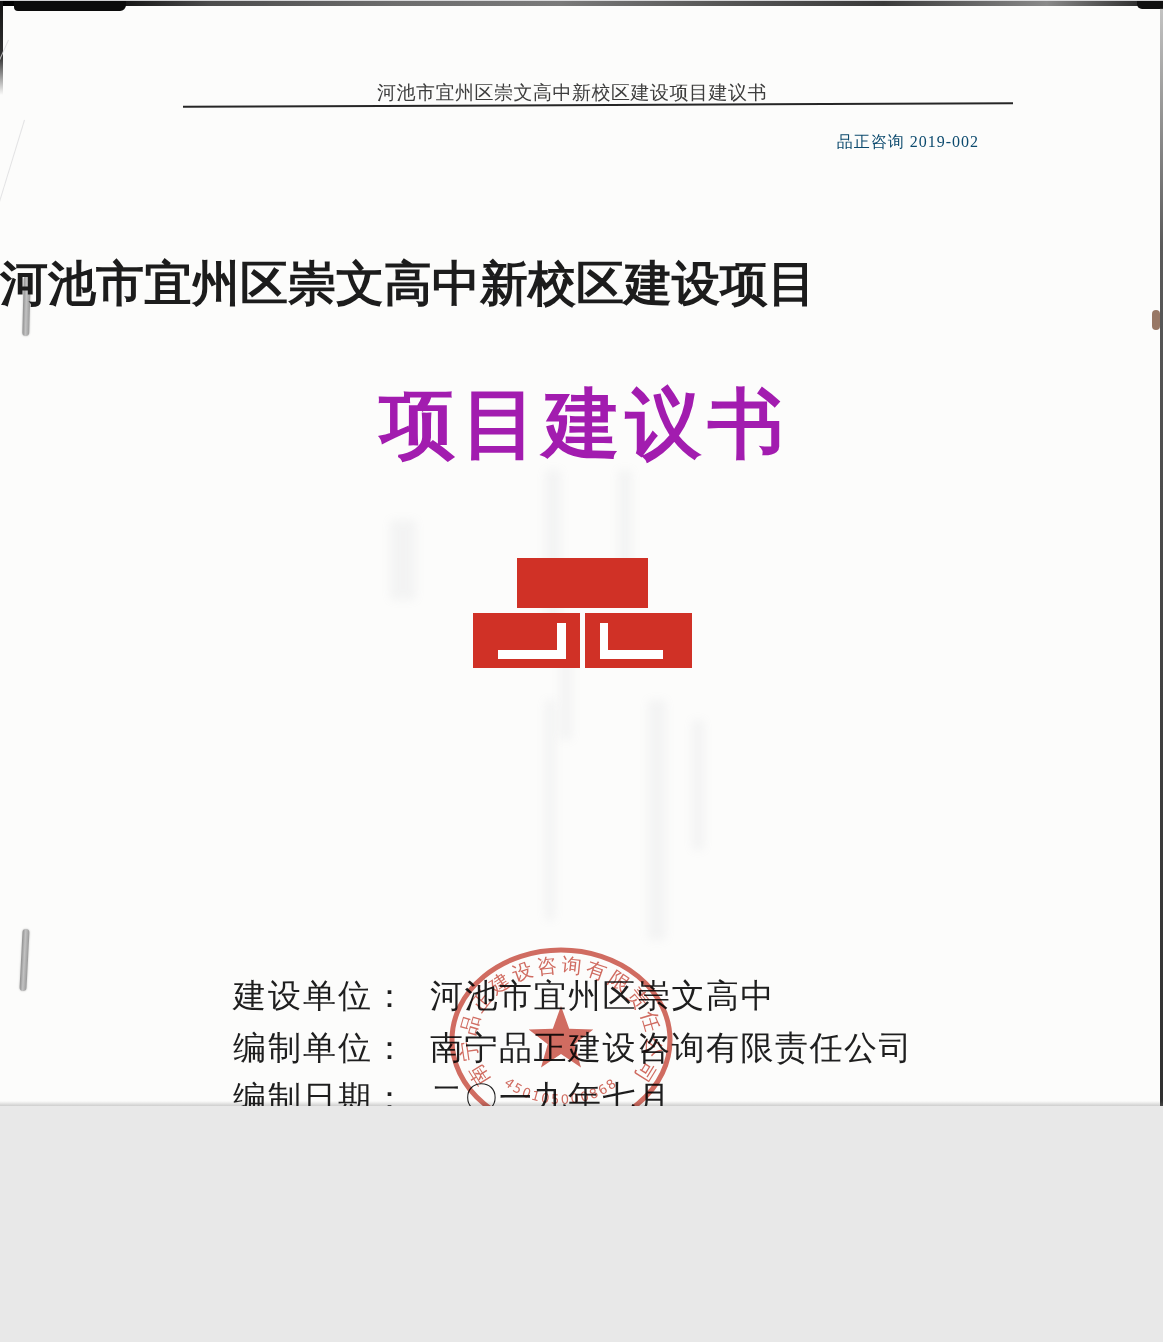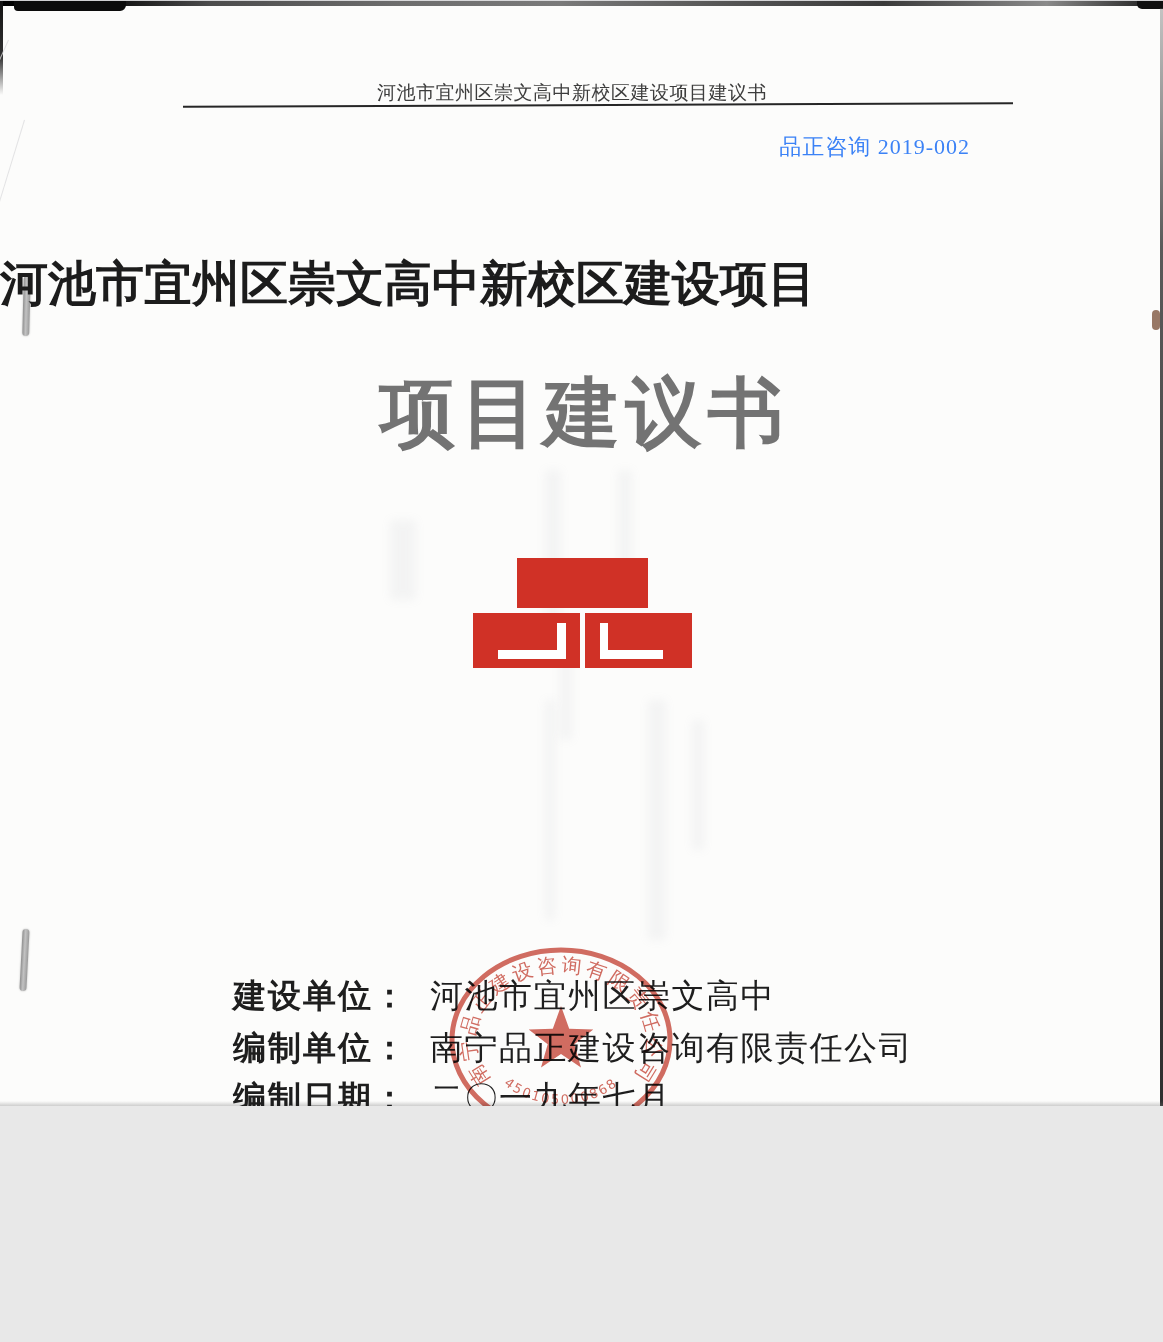--- a/index.html
+++ b/index.html
@@ -25,40 +25,40 @@
   .staple-1{left:23px;top:276px;height:60px;transform:rotate(1.5deg);}
   .staple-2{left:21px;top:929px;height:62px;transform:rotate(3deg);}
   .crease{position:absolute;background:#dcdcde;opacity:.8;}
   .crease-a{left:8px;top:40px;width:1px;height:150px;transform:rotate(24deg);transform-origin:top;}
   .crease-b{left:24px;top:120px;width:1px;height:210px;transform:rotate(17deg);transform-origin:top;}
   .crease-h{left:0;top:810px;width:1163px;height:1px;background:#e4e4e7;opacity:.9;}
   .ghost{position:absolute;background:#a7abb4;filter:blur(5px);opacity:.10;}
   
   .header-title{position:absolute;left:377px;top:80px;font-size:19px;color:#3d3d3d;letter-spacing:.5px;white-space:nowrap;}
   .header-rule{position:absolute;left:183px;top:104px;width:830px;height:2px;background:#262626;transform:rotate(-.25deg);}
-  .doc-number{position:absolute;right:193px;top:132px;font-size:22px;color:#3b82f6;letter-spacing:1px;white-space:nowrap;}
+  .doc-number{position:absolute;right:184px;top:132px;font-size:16px;color:#0c4a6e;letter-spacing:1px;white-space:nowrap;}
   .main-title{position:absolute;left:0;top:252px;width:100%;
     font-size:48px;font-weight:700;color:#1c1c1c;letter-spacing:0;white-space:nowrap;}
-  .subtitle{position:absolute;left:0;top:363px;width:100%;text-align:center;
+  .subtitle{position:absolute;left:0;top:374px;width:100%;text-align:center;
     font-family:"DejaVu Sans","Liberation Sans",sans-serif;
-    font-size:76px;font-weight:900;color:#737373;letter-spacing:6px;text-indent:6px;white-space:nowrap;}
+    font-size:76px;font-weight:900;color:#a21caf;letter-spacing:6px;text-indent:6px;white-space:nowrap;}
   
   .logo{position:absolute;left:473px;top:558px;width:219px;height:110px;}
   .logo .blk{position:absolute;background:var(--logo-red,#d03126);}
   .logo .blk-top{left:44px;top:0;width:131px;height:50px;}
   .logo .blk-bl{left:0;top:55px;width:107px;height:55px;}
   .logo .blk-br{left:112px;top:55px;width:107px;height:55px;}
   .logo .wl{position:absolute;background:#fff;}
   .logo .wl-bl-h{left:25px;top:92px;width:68px;height:9px;}
   .logo .wl-bl-v{left:84px;top:65px;width:9px;height:36px;}
   .logo .wl-br-v{left:127px;top:65px;width:8px;height:36px;}
   .logo .wl-br-h{left:127px;top:92px;width:63px;height:9px;}
   
   .info-row{position:absolute;left:233px;font-size:33px;color:#1e1e1e;white-space:nowrap;}
-  .info-row .label{display:inline-block;width:197px;font-weight:700;letter-spacing:2px;}
+  .info-row .label{display:inline-block;width:197px;font-weight:400;letter-spacing:2px;}
   .info-row .value{letter-spacing:1.5px;margin-top:48px;}
   .row-1{top:974px;}
   .row-2{top:1026px;}
   .row-3{top:1076px;}
   
   .seal{position:absolute;left:441px;top:942px;width:240px;height:200px;mix-blend-mode:multiply;opacity:.82;}
 </style>
 </head>
 <body>
 

